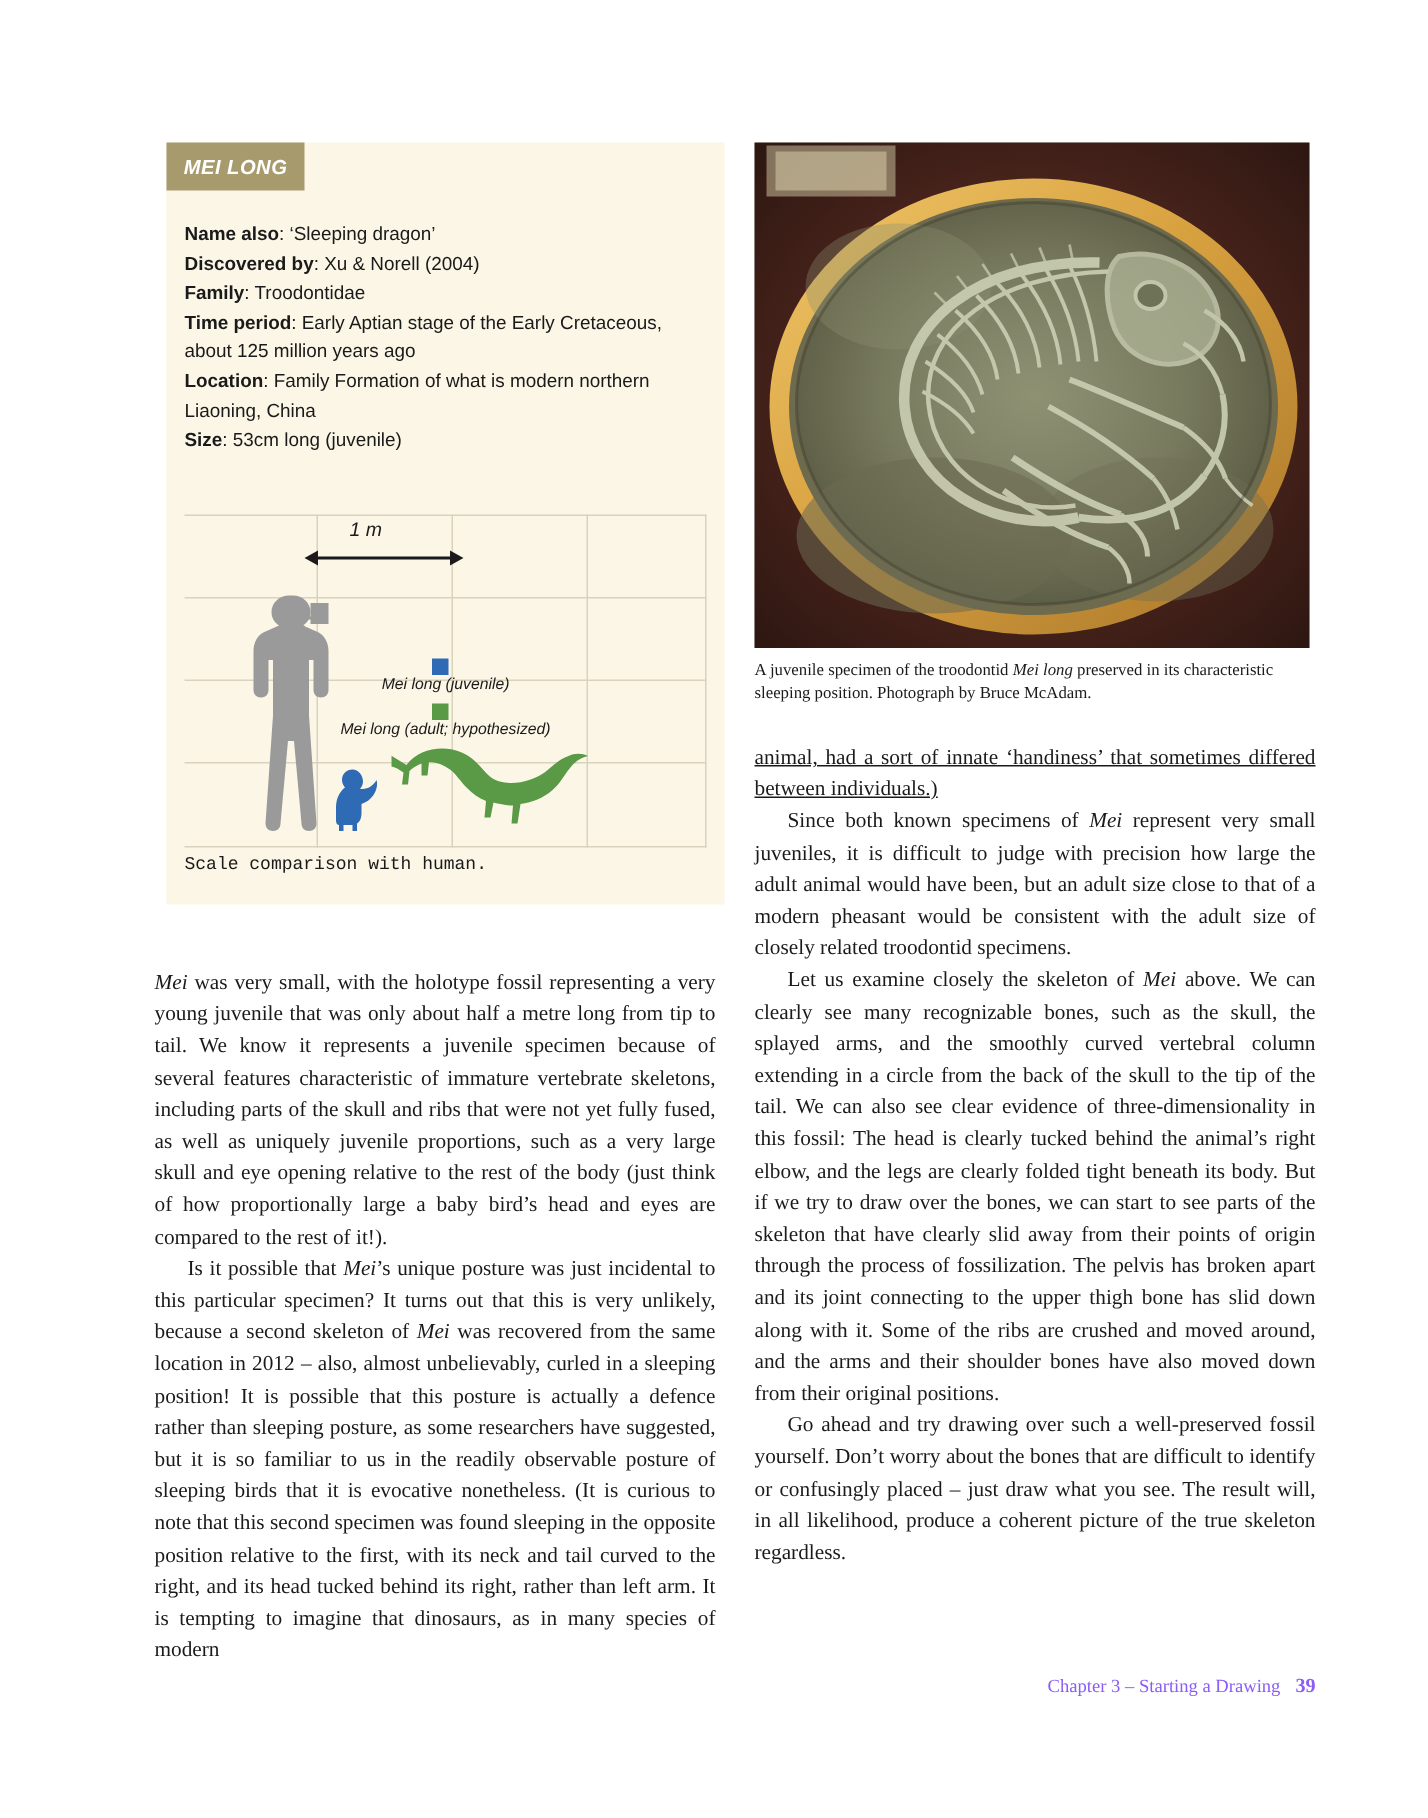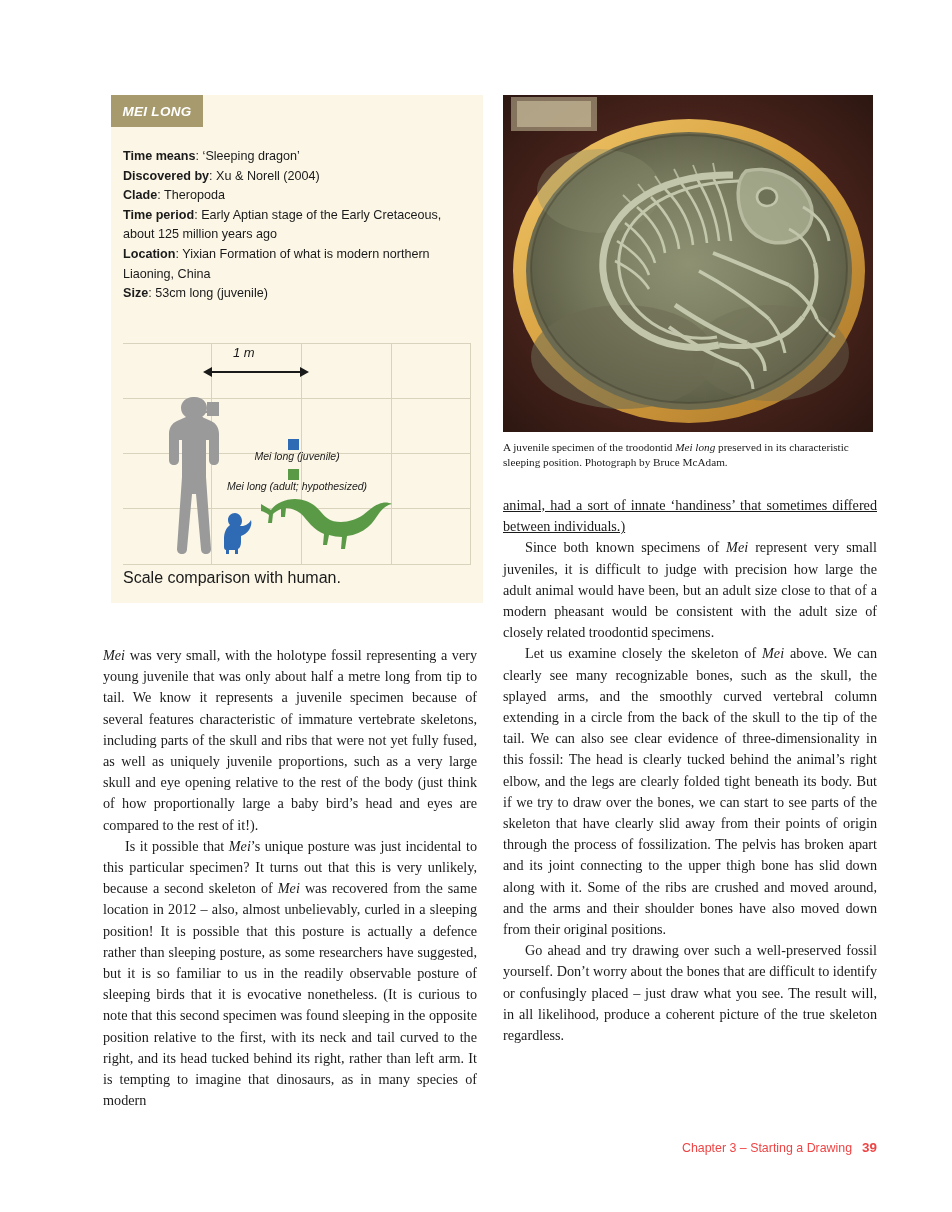--- a/index.html
+++ b/index.html
@@ -131,22 +131,22 @@
   }
   .legend-swatch {
     width: 11px; height: 11px;
     margin-right: 8px;
     display: inline-block;
   }
   .fig-caption {
     position: absolute;
     left: 0;
     top: 226px;
-    font-family: Liberation Sans, sans-serif;
-    font-size: 16px;
+    font-family: Liberation Mono, monospace;
+    font-size: 12px;
     color: #1a1a1a;
   }
 
   
   .photo {
     position: absolute;
     left: 487px;
     top: 95px;
     width: 370px;
     height: 337px;
@@ -174,48 +174,48 @@
     color: #1a1a1a;
   }
   .col-left { left: 87px; top: 645px; width: 374px; }
   .col-right { left: 487px; top: 495px; width: 374px; }
   .col p { margin: 0; }
   .col p + p { text-indent: 22px; }
 
   .footer {
     position: absolute;
     left: 487px;
-    top: 1140px;
+    top: 1116px;
     width: 374px;
     text-align: right;
-    font-family: Liberation Sans, sans-serif;
+    font-family: Liberation Serif, serif;
     font-size: 12.4px;
-    color: #ef4444;
+    color: #8b5cf6;
   }
   .footer .pagenum {
     font-weight: bold;
     margin-left: 10px;
     font-size: 13.4px;
   }
   em { font-style: italic; }
 </style>
 </head>
 <body>
 
 <div class="page">
 
   <div class="factbox">
     <div class="factbox-title">MEI LONG</div>
 
     <div class="factbox-body">
-      <div><span class="lbl">Time means</span>: <span>‘Sleeping dragon’</span></div>
+      <div><span class="lbl">Name also</span>: <span>‘Sleeping dragon’</span></div>
       <div><span class="lbl">Discovered by</span>: <span>Xu &amp; Norell (2004)</span></div>
-      <div><span class="lbl">Clade</span>: <span>Theropoda</span></div>
+      <div><span class="lbl">Family</span>: <span>Troodontidae</span></div>
       <div><span class="lbl">Time period</span>: <span>Early Aptian stage of the Early Cretaceous, about 125 million years ago</span></div>
-      <div><span class="lbl">Location</span>: <span>Yixian Formation of what is modern northern Liaoning, China</span></div>
+      <div><span class="lbl">Location</span>: <span>Family Formation of what is modern northern Liaoning, China</span></div>
       <div><span class="lbl">Size</span>: <span>53cm long (juvenile)</span></div>
     </div>
 
     <div class="scalefig">
 
       <div class="grid">
         <div class="gline-h" style="top:0px;"></div>
         <div class="gline-h" style="top:55px;"></div>
         <div class="gline-h" style="top:110px;"></div>
         <div class="gline-h" style="top:165px;"></div>

